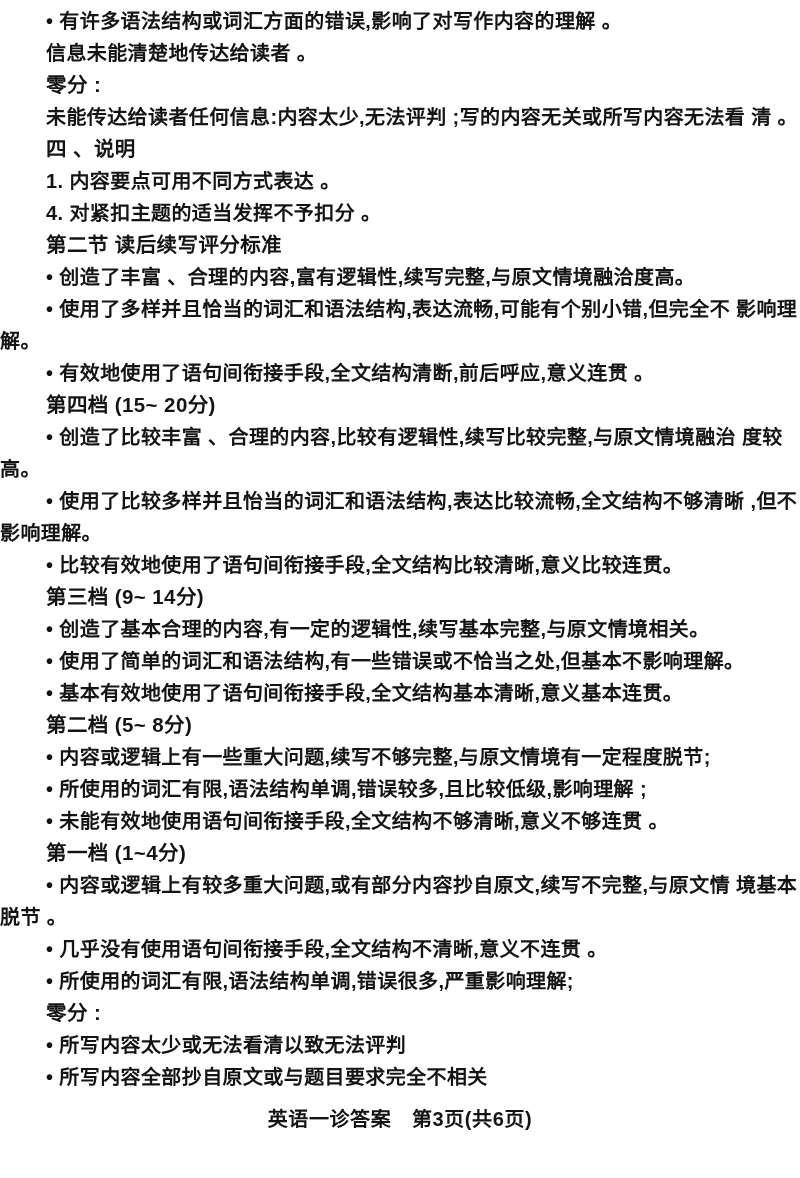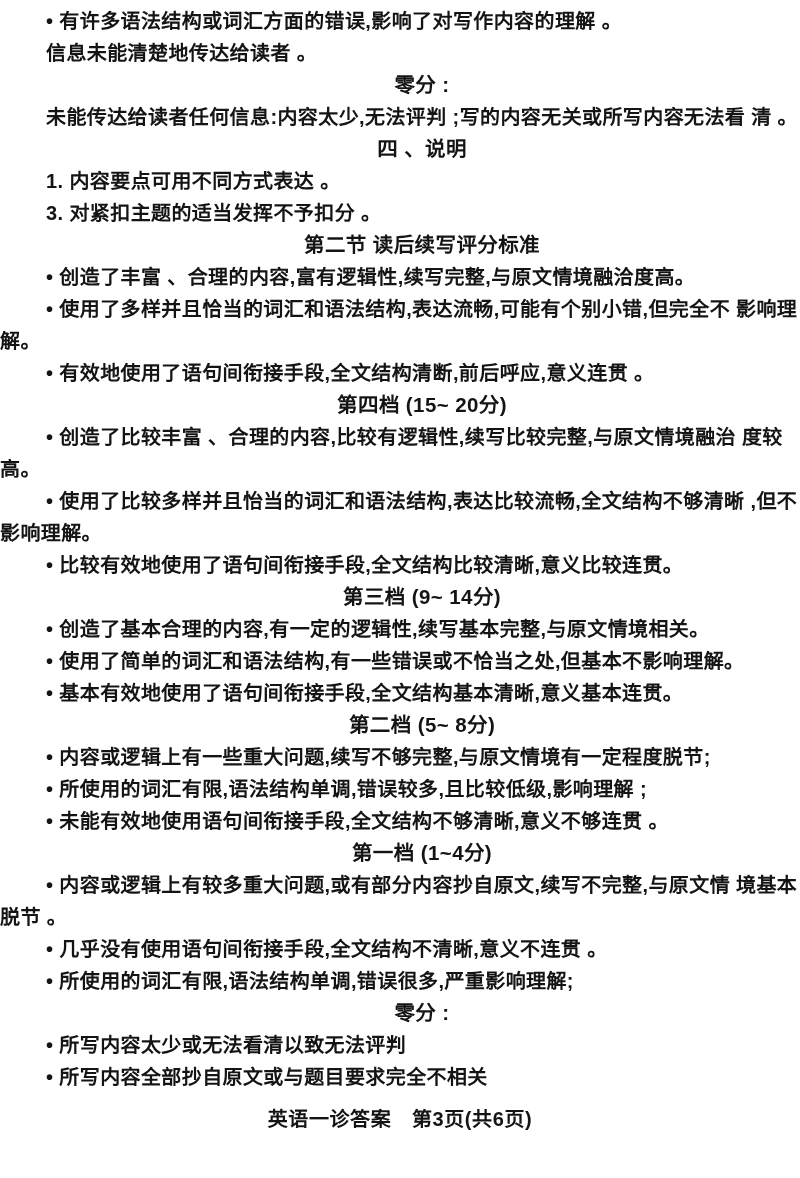--- a/index.html
+++ b/index.html
@@ -27,21 +27,20 @@
     line-height: 32px;
     letter-spacing: 0.4px;
     text-indent: 46px;           
     font-weight: 600;
     -webkit-font-smoothing: antialiased;
     word-break: break-all;
   }
   .doc-body p.heading {
     font-weight: 800;
     font-size: 20.5px;
-    text-align: center;
   }
   .doc-body p.plain,
   .doc-body p.bullet {
     font-weight: 600;
   }
   .page-footer {
     margin-top: 10px;
     text-align: center;
     font-size: 20px;
     font-weight: 700;
@@ -53,21 +52,21 @@
 
 <div class="page">
   <main class="doc-body">
 
   <p class="line bullet">• 有许多语法结构或词汇方面的错误,影响了对写作内容的理解 。</p>
       <p class="line plain">信息未能清楚地传达给读者 。</p>
       <p class="line heading">零分 :</p>
       <p class="line plain">未能传达给读者任何信息:内容太少,无法评判 ;写的内容无关或所写内容无法看 清 。</p>
       <p class="line heading">四 、说明</p>
       <p class="line plain">1.  内容要点可用不同方式表达 。</p>
-      <p class="line plain">3.  对紧扣主题的适当发挥不予扣分 。</p>
+      <p class="line plain">4.  对紧扣主题的适当发挥不予扣分 。</p>
       <p class="line heading">第二节  读后续写评分标准</p>
       <p class="line bullet">• 创造了丰富 、合理的内容,富有逻辑性,续写完整,与原文情境融洽度高。</p>
       <p class="line bullet">• 使用了多样并且恰当的词汇和语法结构,表达流畅,可能有个别小错,但完全不 影响理解。</p>
       <p class="line bullet">• 有效地使用了语句间衔接手段,全文结构清断,前后呼应,意义连贯 。</p>
       <p class="line heading">第四档 (15~ 20分)</p>
       <p class="line bullet">• 创造了比较丰富 、合理的内容,比较有逻辑性,续写比较完整,与原文情境融治 度较高。</p>
       <p class="line bullet">• 使用了比较多样并且怡当的词汇和语法结构,表达比较流畅,全文结构不够清晰 ,但不影响理解。</p>
       <p class="line bullet">• 比较有效地使用了语句间衔接手段,全文结构比较清晰,意义比较连贯。</p>
       <p class="line heading">第三档 (9~ 14分)</p>
       <p class="line bullet">• 创造了基本合理的内容,有一定的逻辑性,续写基本完整,与原文情境相关。</p>

